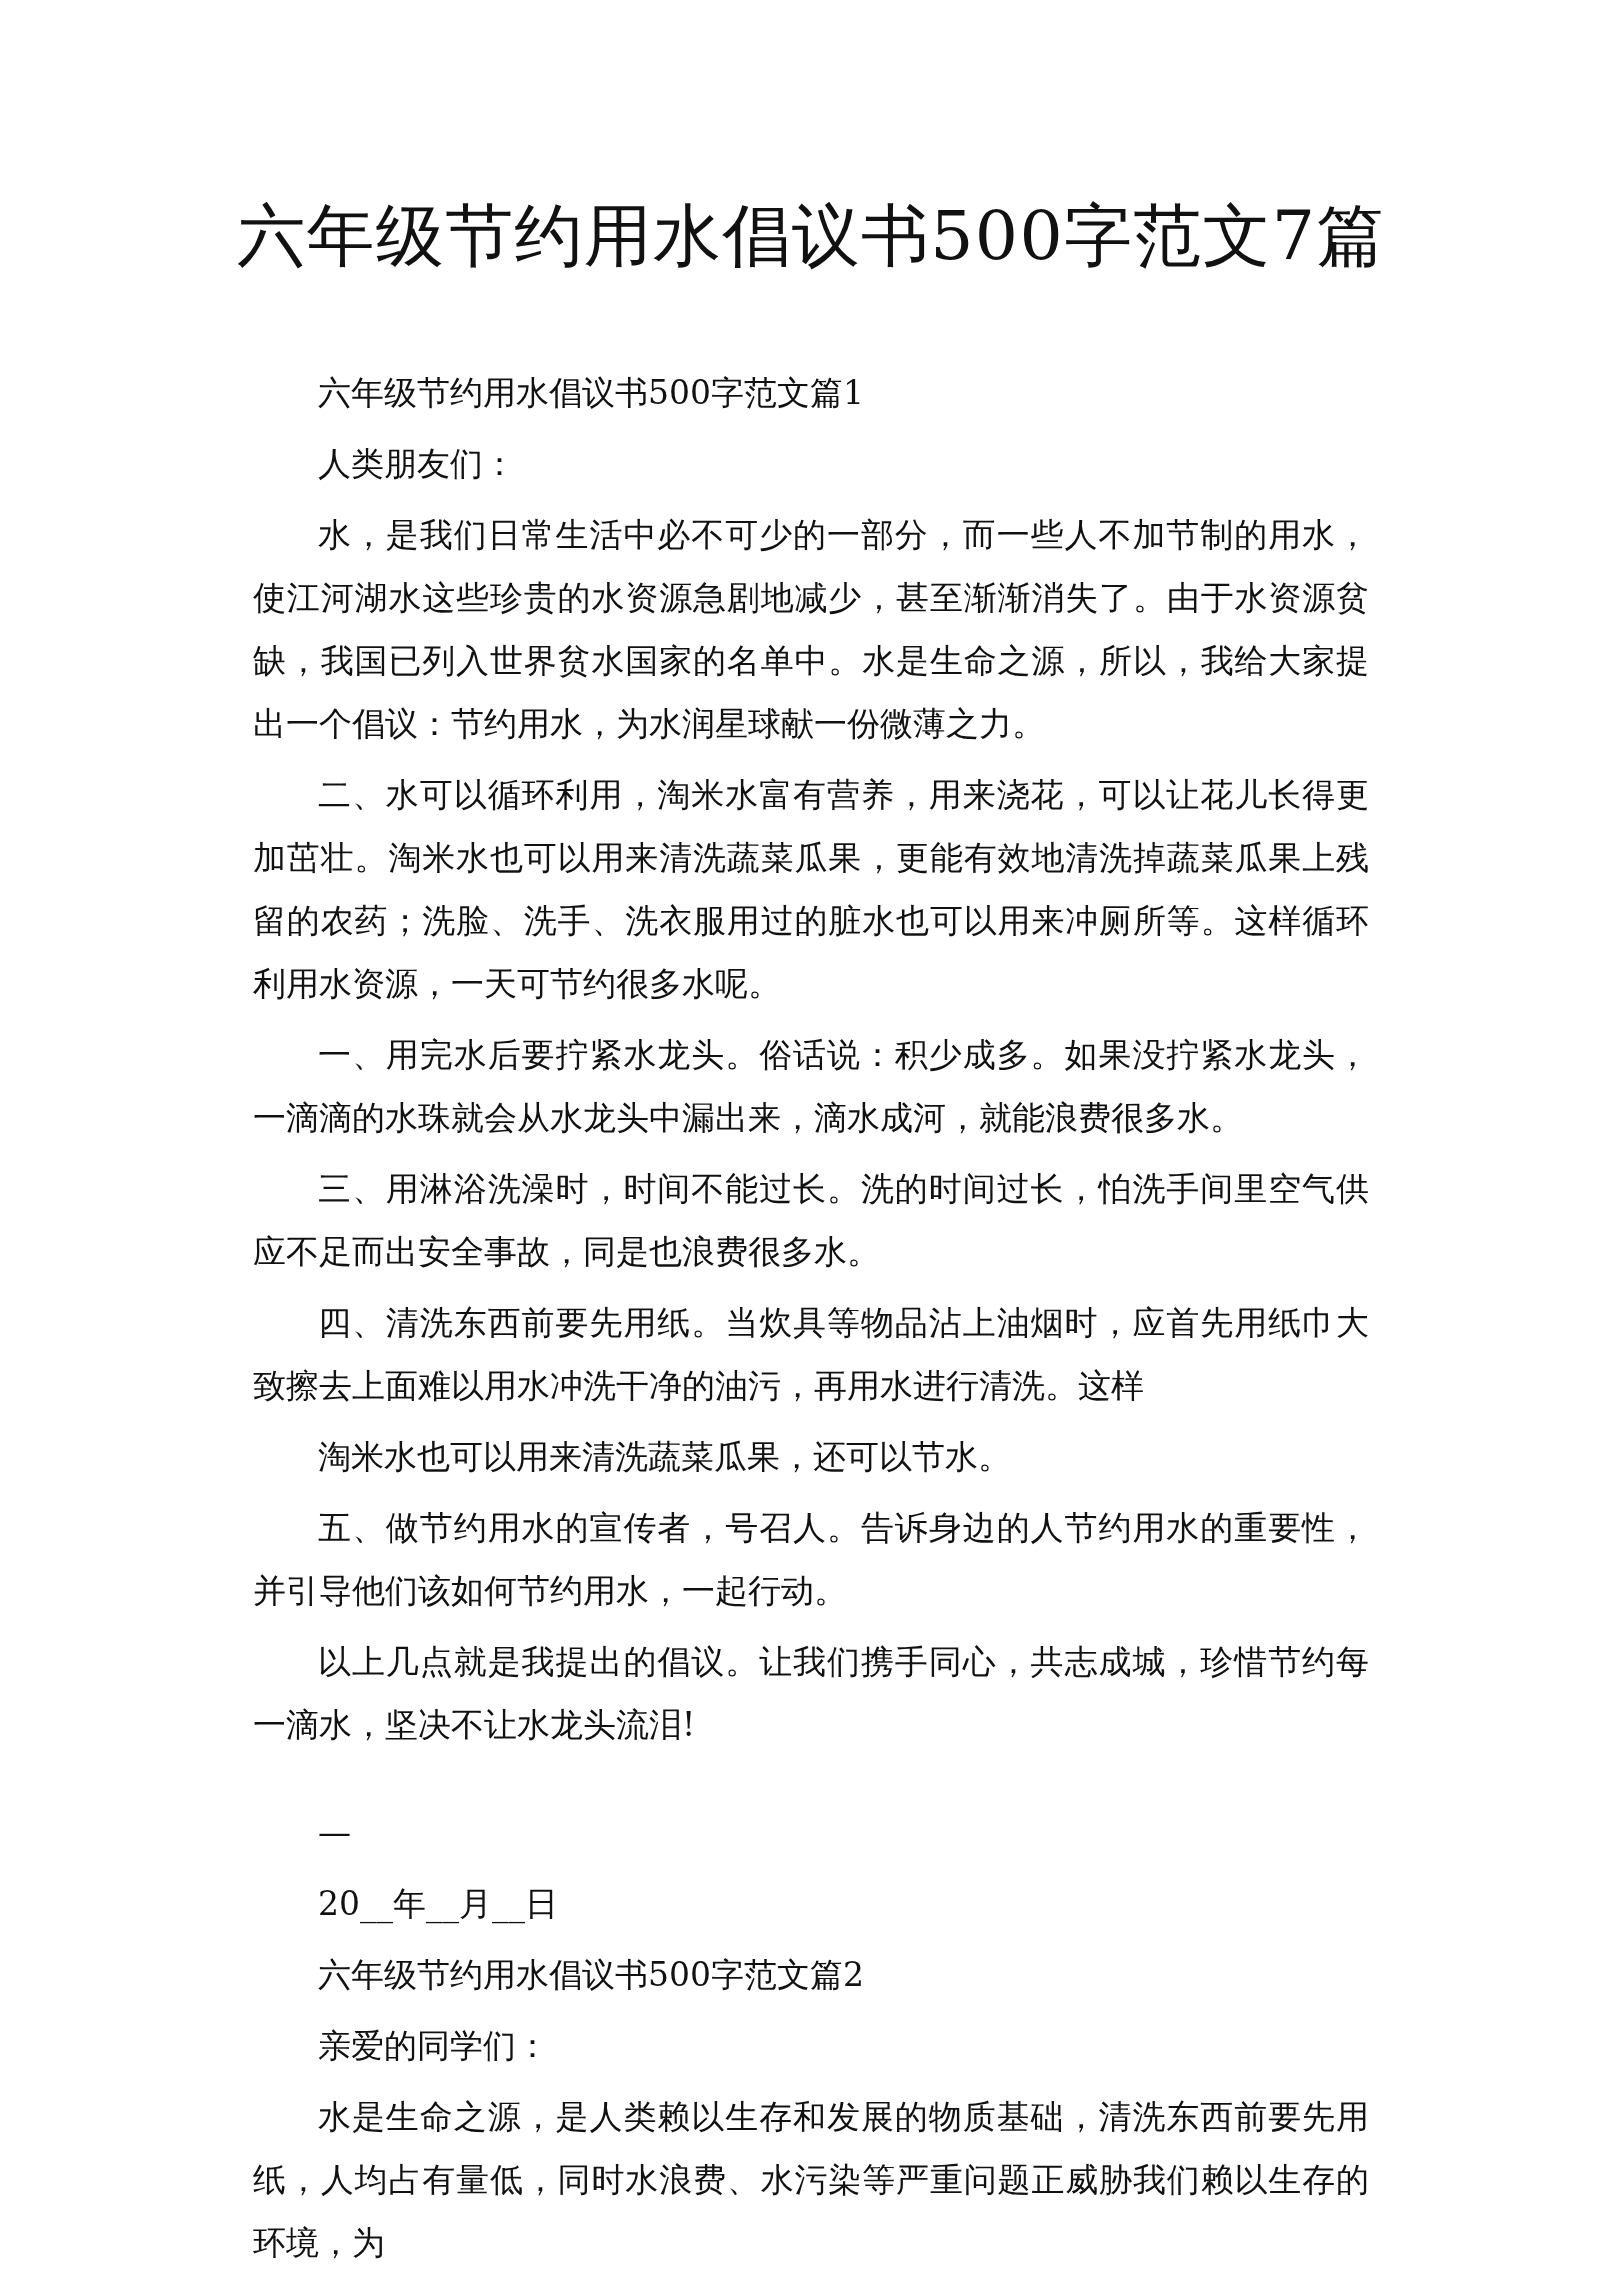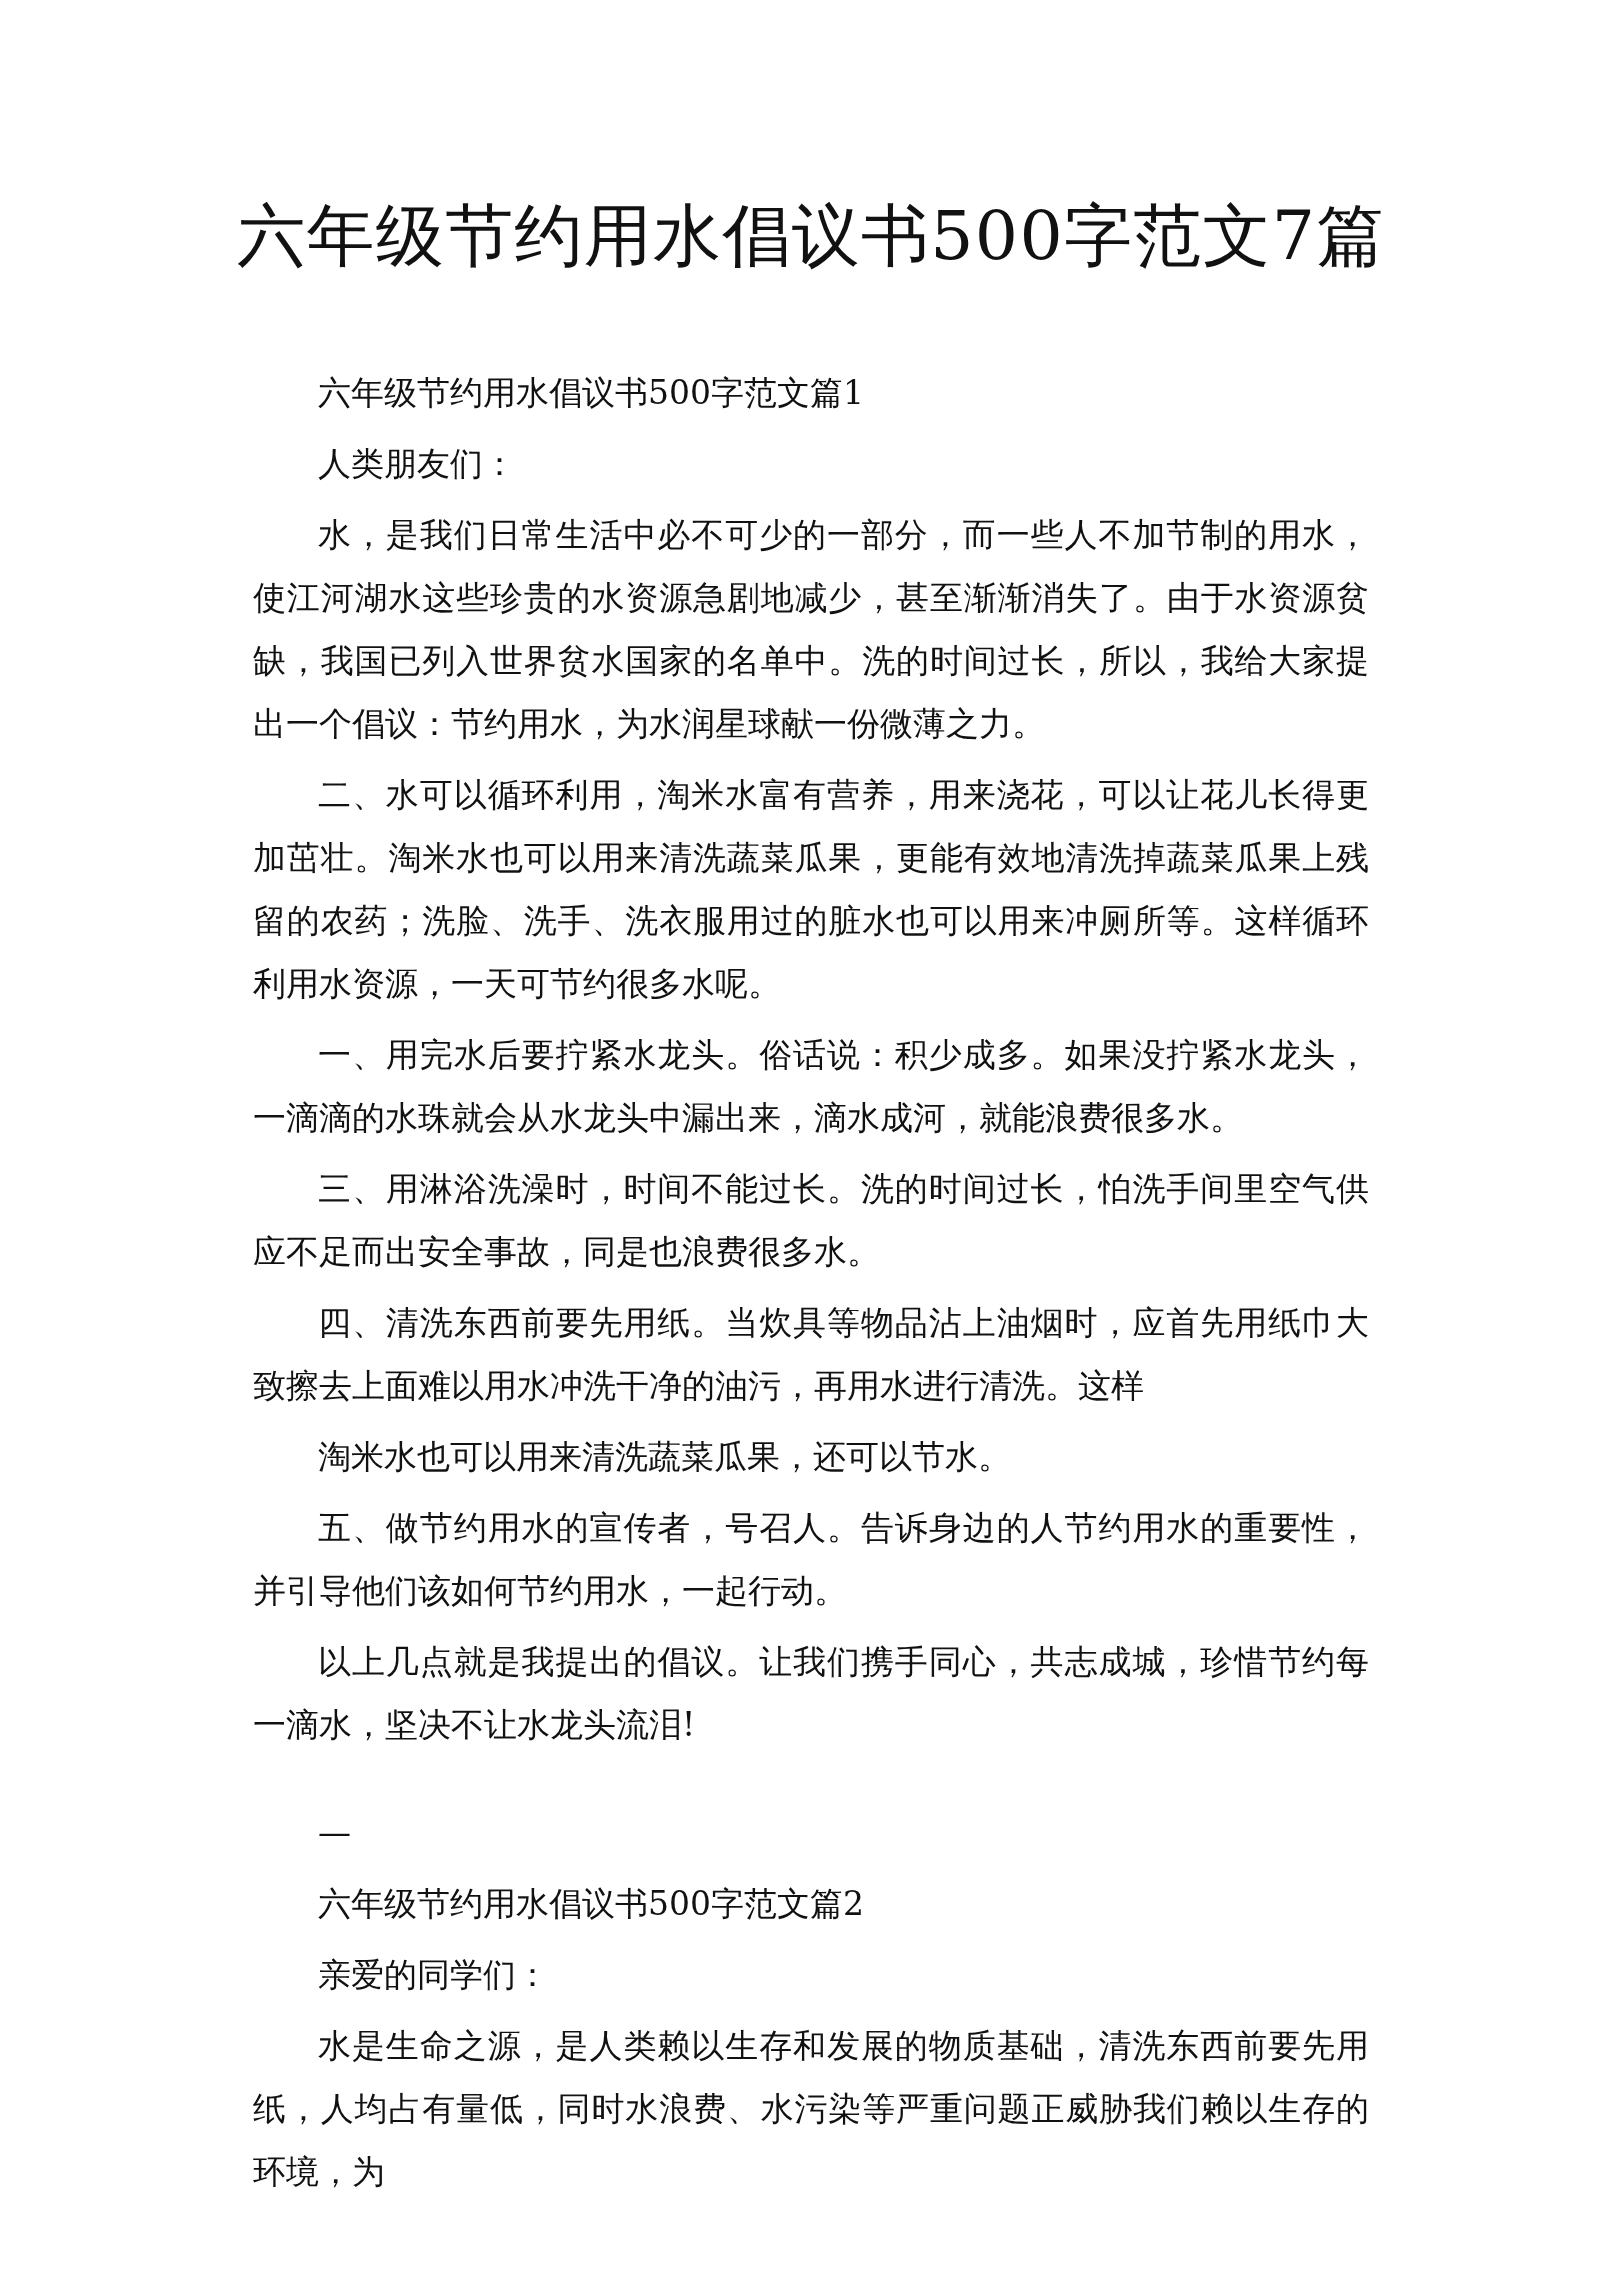--- a/index.html
+++ b/index.html
@@ -13,27 +13,28 @@
   .gap { height:63px; }
 </style>
 </head>
 <body>
 
 <div class="title">六年级节约用水倡议书500字范文7篇</div>
 
 <div class="body">
   <p class="p">六年级节约用水倡议书500字范文篇1</p>
   <p class="p">人类朋友们：</p>
-  <p class="p">水，是我们日常生活中必不可少的一部分，而一些人不加节制的用水，使江河湖水这些珍贵的水资源急剧地减少，甚至渐渐消失了。由于水资源贫缺，我国已列入世界贫水国家的名单中。洗的时间过长，所以，我给大家提出一个倡议：节约用水，为水润星球献一份微薄之力。</p>
+  <p class="p">水，是我们日常生活中必不可少的一部分，而一些人不加节制的用水，使江河湖水这些珍贵的水资源急剧地减少，甚至渐渐消失了。由于水资源贫缺，我国已列入世界贫水国家的名单中。水是生命之源，所以，我给大家提出一个倡议：节约用水，为水润星球献一份微薄之力。</p>
   <p class="p">二、水可以循环利用，淘米水富有营养，用来浇花，可以让花儿长得更加茁壮。淘米水也可以用来清洗蔬菜瓜果，更能有效地清洗掉蔬菜瓜果上残留的农药；洗脸、洗手、洗衣服用过的脏水也可以用来冲厕所等。这样循环利用水资源，一天可节约很多水呢。</p>
   <p class="p">一、用完水后要拧紧水龙头。俗话说：积少成多。如果没拧紧水龙头，一滴滴的水珠就会从水龙头中漏出来，滴水成河，就能浪费很多水。</p>
   <p class="p">三、用淋浴洗澡时，时间不能过长。洗的时间过长，怕洗手间里空气供应不足而出安全事故，同是也浪费很多水。</p>
   <p class="p">四、清洗东西前要先用纸。当炊具等物品沾上油烟时，应首先用纸巾大致擦去上面难以用水冲洗干净的油污，再用水进行清洗。这样</p>
   <p class="p">淘米水也可以用来清洗蔬菜瓜果，还可以节水。</p>
   <p class="p">五、做节约用水的宣传者，号召人。告诉身边的人节约用水的重要性，并引导他们该如何节约用水，一起行动。</p>
   <p class="p">以上几点就是我提出的倡议。让我们携手同心，共志成城，珍惜节约每一滴水，坚决不让水龙头流泪!</p>
   <div class="gap"></div>
   <p class="p" style="margin-top:-26px;">—</p>
+  <p class="p">20__年__月__日</p>
   <p class="p">六年级节约用水倡议书500字范文篇2</p>
   <p class="p">亲爱的同学们：</p>
   <p class="p">水是生命之源，是人类赖以生存和发展的物质基础，清洗东西前要先用纸，人均占有量低，同时水浪费、水污染等严重问题正威胁我们赖以生存的环境，为</p>
 </div>
 
 
 </body></html>

